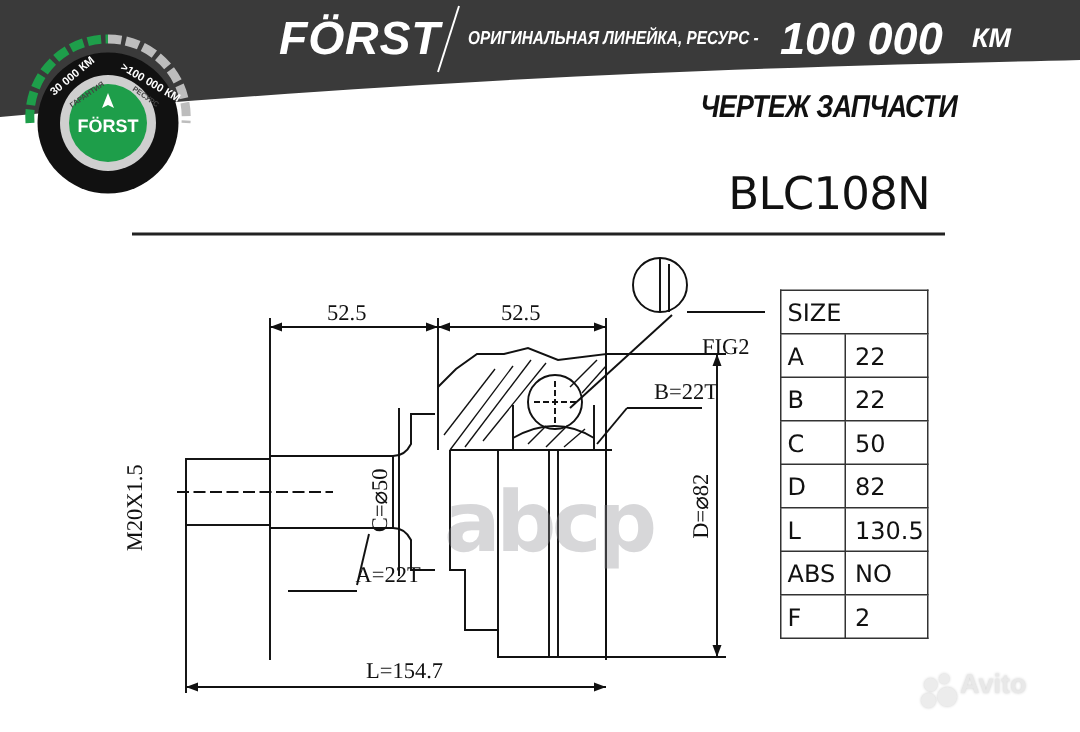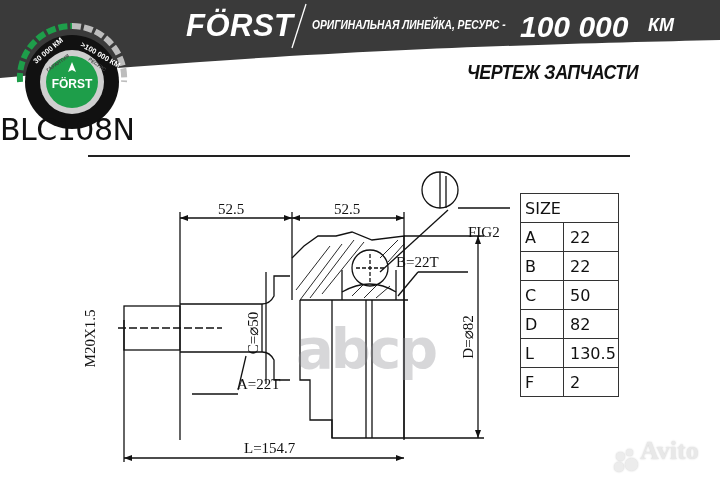--- a/index.html
+++ b/index.html
@@ -4,29 +4,29 @@
 <style>
   html,body{margin:0;padding:0;}
   body{width:720px;height:488px;position:relative;overflow:hidden;background:#ffffff;font-family:"Liberation Sans",sans-serif;}
   .abs{position:absolute;}
   #header-svg{position:absolute;left:0;top:0;}
   .brand{position:absolute;left:186px;top:8px;color:#fff;font-weight:bold;font-style:italic;font-size:31px;letter-spacing:0.5px;font-family:"Liberation Sans",sans-serif;}
   .tagline{position:absolute;left:312px;top:18px;color:#fff;font-weight:bold;font-style:italic;font-size:12.5px;transform:scaleX(0.82);transform-origin:left center;white-space:nowrap;}
   .res-val{position:absolute;left:520px;top:10px;color:#fff;font-weight:bold;font-style:italic;font-size:30px;white-space:nowrap;}
   .res-unit{position:absolute;left:648px;top:15px;color:#fff;font-weight:bold;font-style:italic;font-size:18px;text-align:center;}
   .drawing-title{position:absolute;left:467px;top:60px;color:#111;font-weight:bold;font-style:italic;font-size:21px;transform:scaleX(0.85);transform-origin:left center;white-space:nowrap;letter-spacing:-0.5px;}
-  .part-no{position:absolute;left:0;width:620px;top:112px;text-align:left;color:#111;font-size:30px;font-family:"DejaVu Sans",sans-serif;letter-spacing:-0.5px;}
+  .part-no{position:absolute;left:0;width:620px;top:112px;text-align:right;color:#111;font-size:30px;font-family:"DejaVu Sans",sans-serif;letter-spacing:-0.5px;}
   .title-rule{position:absolute;left:88px;top:155px;width:542px;height:2px;background:#222;}
   table.size{position:absolute;left:520px;top:193px;border-collapse:collapse;font-family:"DejaVu Sans",sans-serif;font-size:16px;color:#111;}
   table.size td{border:1.5px solid #333;height:28px;padding:0 0 0 4px;}
   table.size td.k{width:38px;}
   table.size td.v{width:48px;padding-left:6px;}
   table.size td.hdr{padding-left:4px;}
   .dim{font-family:"Liberation Serif",serif;font-size:15px;color:#111;position:absolute;white-space:nowrap;}
-  .avito{position:absolute;left:612px;top:436px;color:#e8e8e8;font-size:26px;font-weight:bold;font-family:Liberation Serif, serif;text-shadow:0 0 2px #ccc;}
+  .avito{position:absolute;left:612px;top:446px;color:#e8e8e8;font-size:18px;font-weight:bold;font-family:Liberation Sans, sans-serif;text-shadow:0 0 2px #ccc;}
   .avito-dots span{position:absolute;border-radius:50%;background:#ececec;box-shadow:0 0 2px #ccc;}
   .abcp{position:absolute;left:296px;top:316px;font-size:56px;font-weight:bold;color:rgba(140,140,145,0.35);font-family:"DejaVu Sans",sans-serif;letter-spacing:-3px;}
 </style>
 </head>
 <body>
 
 <svg id="header-svg" width="720" height="120" viewBox="0 0 720 120">
   <path d="M0 0 H720 V40 C560 44 330 48 0 78 Z" fill="#3a3a3a"></path>
   <line x1="292" y1="48" x2="306" y2="4" stroke="#ffffff" stroke-width="1.3"></line>
 </svg>
@@ -127,21 +127,21 @@
     <polygon points="124,458 132,455 132,461"></polygon>
     <polygon points="404,458 396,455 396,461"></polygon>
     <polygon points="478,236 475,244 481,244"></polygon>
     <polygon points="478,438 475,430 481,430"></polygon>
   </g>
 </svg>
 
 <div class="dim" style="left:218px;top:201px;">52.5</div>
 <div class="dim" style="left:334px;top:201px;">52.5</div>
 <div class="dim" style="left:468px;top:193px;margin-top:31px;">FIG2</div>
-<div class="dim" style="left:396px;top:254px;text-align:center;">B=22T</div>
+<div class="dim" style="left:436px;top:254px;text-align:center;">B=22T</div>
 <div class="dim" style="left:196px;top:376px;margin-left:41px;">A=22T</div>
 <div class="dim" style="left:62px;top:330px;transform:rotate(-90deg);transform-origin:center;">M20X1.5</div>
 <div class="dim" style="left:232px;top:324px;transform:rotate(-90deg);transform-origin:center;">C=⌀50</div>
 <div class="dim" style="left:446px;top:328px;transform:rotate(-90deg);transform-origin:center;">D=⌀82</div>
 <div class="dim" style="left:244px;top:440px;">L=154.7</div>
 
 <div class="abcp">abcp</div>
 
 <table class="size">
   <tbody>
@@ -162,20 +162,24 @@
       </tr>
   <tr>
         <td class="k">D</td>
         <td class="v">82</td>
       </tr>
   <tr>
         <td class="k">L</td>
         <td class="v">130.5</td>
       </tr>
   <tr>
+        <td class="k">ABS</td>
+        <td class="v">NO</td>
+      </tr>
+  <tr>
         <td class="k">F</td>
         <td class="v">2</td>
       </tr>
 </tbody>
   </table>
 
 <div class="avito-dots">
   <span style="left:616px;top:452px;width:9px;height:9px;"></span>
   <span style="left:626px;top:449px;width:7px;height:7px;"></span>
   <span style="left:614px;top:462px;width:10px;height:10px;"></span>

